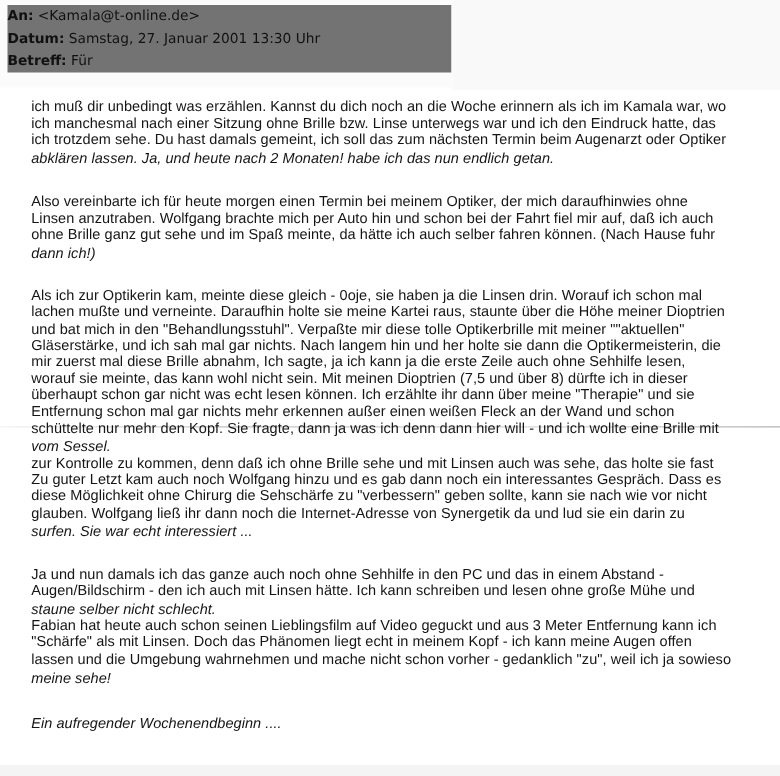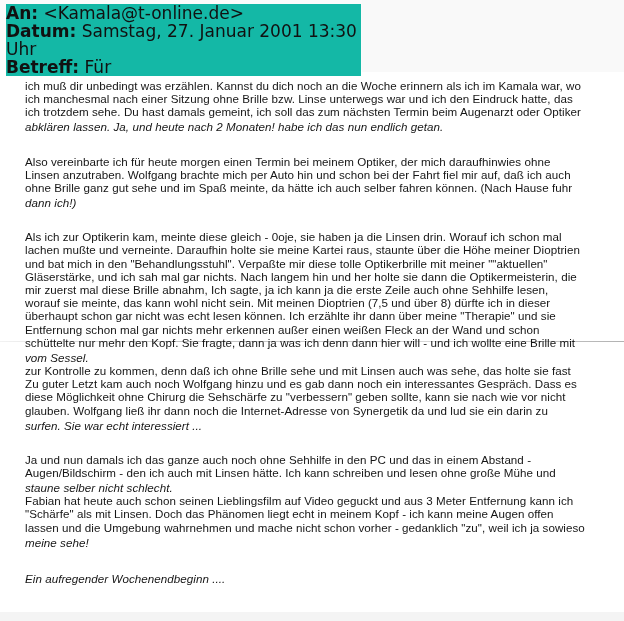--- a/index.html
+++ b/index.html
@@ -12,23 +12,23 @@
       height: 621px;
       overflow: hidden;
       position: relative;
       color: #111111;
     }
     .header {
       position: absolute;
       left: 6px;
       top: 4px;
       width: 355px;
-      background: #14b8a6;
+      background: #737373;
       font-family: "DejaVu Sans", sans-serif;
-      font-size: 17px;
+      font-size: 11px;
       line-height: 18px;
       color: #111;
     }
     .header-band {
       position: absolute;
       left: 0;
       top: 0;
       width: 362px;
       height: 70px;
       background: #fbfbfb;

